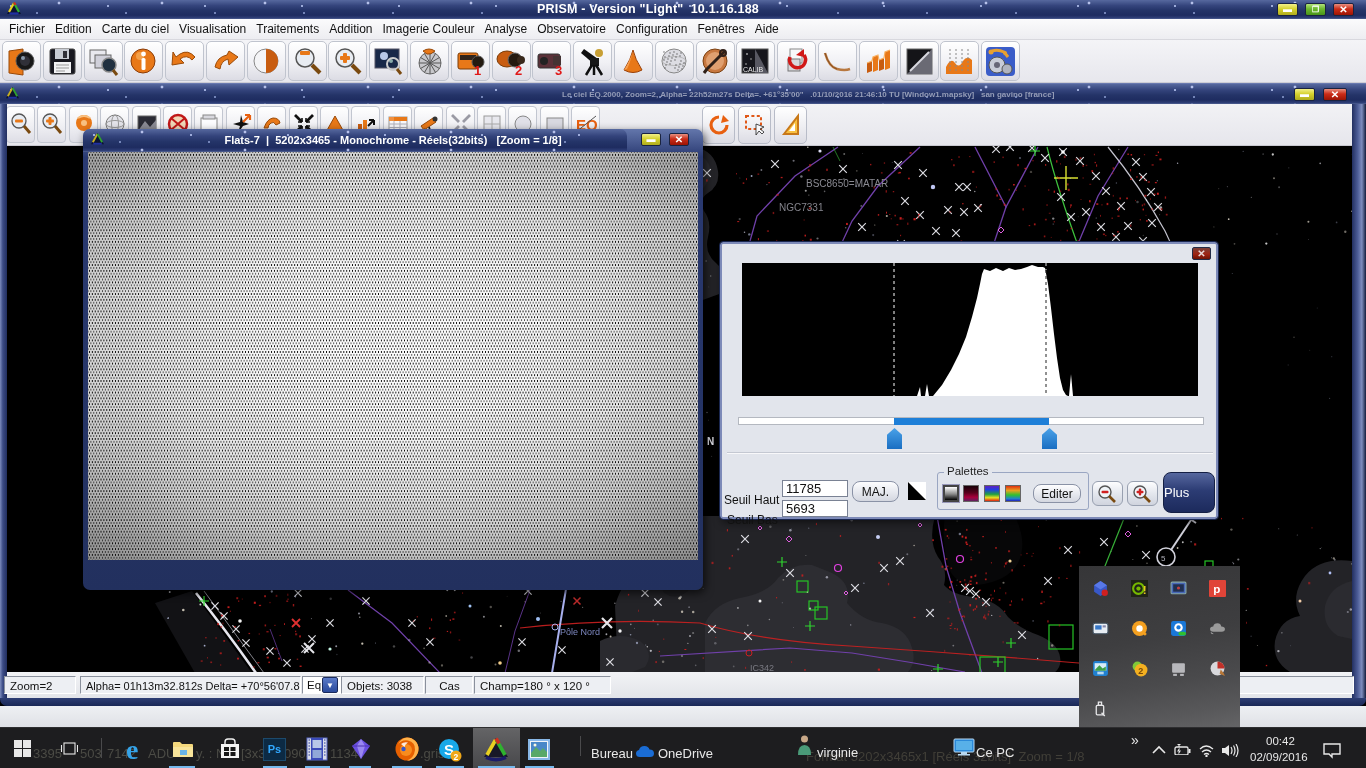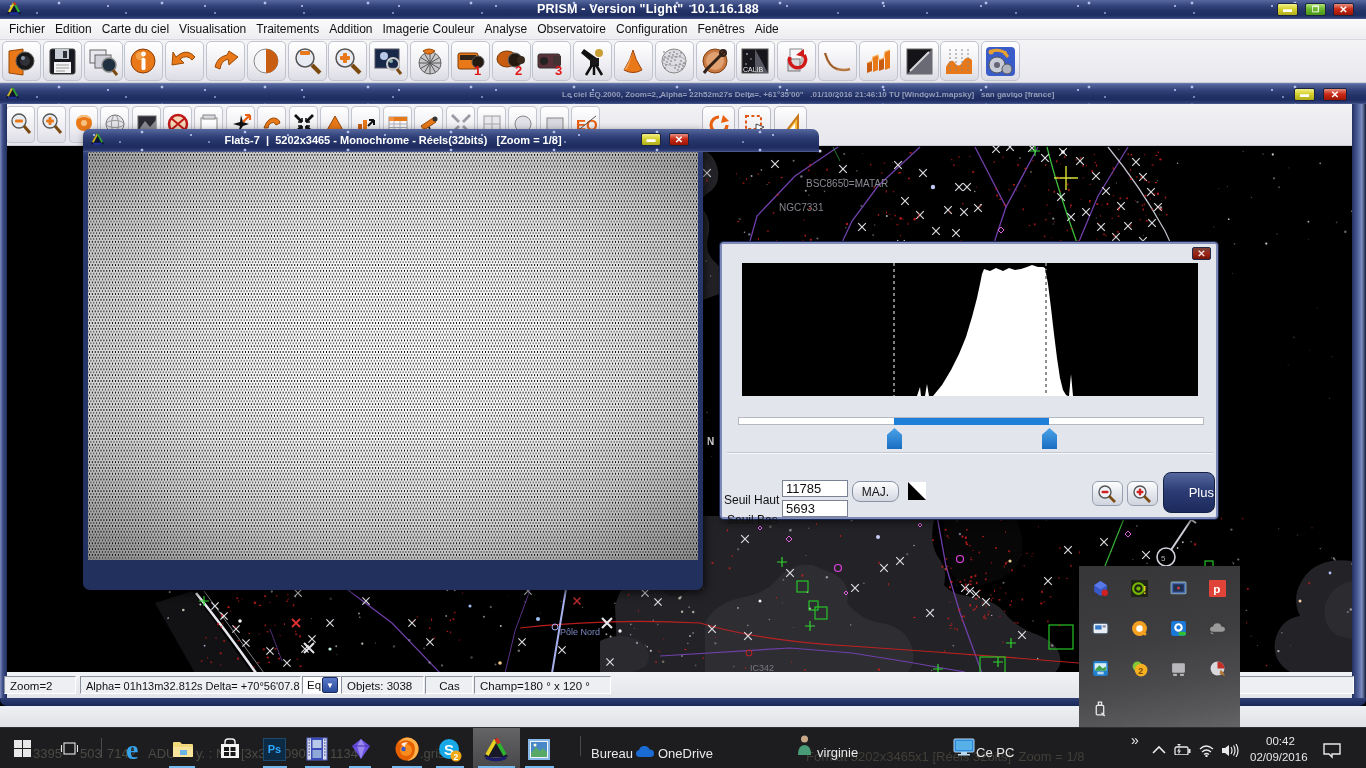--- a/index.html
+++ b/index.html
@@ -30,21 +30,21 @@
 .sbtn2 svg { position:absolute; left:4px; top:6px; }
 #mapborderL { left:0; top:104px; width:7px; height:594px; background:linear-gradient(90deg,#7d8cbd,#3c4c86 40%,#222f60); }
 #mapborderR { left:1352px; top:104px; width:14px; height:594px; background:linear-gradient(90deg,#222f60,#4c5c96 40%,#7d8cbd 70%,#131c3c); }
 #skymap { left:7px; top:146px; width:1345px; height:526px; background:#000; overflow:hidden; }
 #skystatus { left:7px; top:672px; width:1345px; height:26px; background:linear-gradient(180deg,#f2f3f6,#e2e4e9); }
 .sbox { position:absolute; top:4px; height:18px; border:1px solid; border-color:#8a909c #ffffff #ffffff #8a909c; background:#edeff3; font-size:11.5px; color:#111; padding:2.5px 4px 0 5px; white-space:nowrap; overflow:hidden; }
 #skybottom { left:0; top:698px; width:1366px; height:8px; background:linear-gradient(180deg,#2e3e74,#1a2856); border-radius:0 0 7px 7px; }
 #strip { left:0; top:706px; width:1366px; height:21px; background:linear-gradient(180deg,#eef0f3,#dfe1e6); }
 
 #fw { left:83px; top:129px; width:620px; height:461px; background:linear-gradient(180deg,#6376ab,#2a3a72 28px,#22305e); border-radius:7px; box-shadow:2px 3px 9px rgba(0,0,0,.65); }
-#fwtitle { position:absolute; left:0; top:0; width:736px; height:23px; border-radius:7px 7px 0 0; }
+#fwtitle { position:absolute; left:0; top:0; width:544px; height:23px; border-radius:7px 7px 0 0; }
 #fwtitle .txt { position:absolute; left:0; width:620px; top:5px; text-align:center; color:#fff; font-size:11px; font-weight:bold; }
 #fwimg { position:absolute; left:5px; top:23px; width:610px; height:408px;
   background-image: radial-gradient(circle, rgba(8,8,8,1) 0.7px, rgba(8,8,8,0) 1.05px),
                     radial-gradient(circle, rgba(14,14,14,0.72) 0.62px, rgba(14,14,14,0) 0.95px),
                     radial-gradient(80% 74% at 50% 46%, #fefefe 0%, #f6f6f6 30%, #e6e6e6 50%, #cccccc 68%, #adadad 82%, #969696 92%, #868686 100%);
   background-size: 2.9px 5.8px, 2.9px 5.8px, 100% 100%;
   background-position: 0 0, 1.45px 2.9px, 0 0; }
 #fwstatus { position:absolute; left:5px; top:431px; width:610px; height:22px; background:linear-gradient(180deg,#f4f5f8,#e4e6eb); border-top:1px solid #9aa0ac; font-size:12px; color:#111; }
 #fwstatus .sep { position:absolute; top:2px; height:18px; width:1px; background:#a8aeb8; box-shadow:1px 0 0 #fff; }
 #fwstatus span { position:absolute; top:4px; }
@@ -55,21 +55,21 @@
 #hdx { position:absolute; right:5px; top:3px; width:19px; height:13px; background:linear-gradient(180deg,#7a4038,#a02414 55%,#6e1204); border:1px solid #222c48; border-radius:2px; color:#e8d8d8; font-size:10px; font-weight:bold; text-align:center; line-height:12px; }
 #hdblack { position:absolute; left:20px; top:19px; width:456px; height:133px; background:#000; }
 #hdtrack { position:absolute; left:16px; top:173px; width:466px; height:8px; background:#fff; border:1px solid #b4b8c0; }
 #hdfill { position:absolute; left:172px; top:174px; width:155px; height:7px; background:#1e7fd8; }
 .handle { position:absolute; top:184px; width:15px; height:21px; background:linear-gradient(180deg,#4aa2e8,#1a6ec2); clip-path:polygon(50% 0,100% 32%,100% 100%,0 100%,0 32%); }
 #hdsep { position:absolute; left:5px; top:208px; width:486px; height:2px; border-top:1px solid #c4c8d2; border-bottom:1px solid #f8f8fa; }
 .lbl { position:absolute; font-size:13px; color:#111;margin-top:10px; }
 .inp { position:absolute; width:66px; height:17px; background:#fff; border:1px solid #7a8294; font-size:13px; color:#111; padding:0 3px; line-height:16px; }
 .btn { position:absolute; border:1px solid #8a92a6; border-radius:8px; background:linear-gradient(180deg,#fdfdfe,#e8eaf0 50%,#d4d7e0); font-size:12px; color:#111; text-align:center; }
 .magbtn { position:absolute; width:31px; height:25px; border:1px solid #98a0b0; border-radius:6px; background:linear-gradient(180deg,#fdfdfe,#e4e7ee 50%,#d0d4de); }
-#plusbtn { position:absolute; left:441px; top:228px; width:52px; height:41px; background:linear-gradient(180deg,#56679e,#2c3c74 45%,#1c2a5c); border:1px solid #141f44; border-radius:8px; color:#fff; font-size:13px; text-align:right; line-height:39px; }
+#plusbtn { position:absolute; left:441px; top:228px; width:52px; height:41px; background:linear-gradient(180deg,#56679e,#2c3c74 45%,#1c2a5c); border:1px solid #141f44; border-radius:8px; color:#fff; font-size:13px; text-align:left; line-height:39px; }
 #pal { position:absolute; left:215px; top:228px; width:152px; height:38px; border:1px solid #9aa6c2; border-radius:3px; }
 #pal .leg { position:absolute; left:6px; top:-8px; background:#e2e5ec; padding:0 3px; font-size:11.5px; color:#222; }
 .sw { position:absolute; top:12px; width:16px; height:17px; border:1px solid #666; }
 
 #tray { left:1079px; top:566px; width:161px; height:161px; background:linear-gradient(170deg,#363638 0%,#3e3e40 45%,#4a4a4c 70%,#58585a 88%,#646466 100%); }
 #tray svg { position:absolute; }
 
 #task { left:0; top:727px; width:1366px; height:41px; background:#1d1d1f; border-top:1px solid #2e2e30; }
 #task .wt { position:absolute; color:#e8e8e8; font-size:13px; }
 #task .gt { position:absolute; color:#4b4b45; font-size:13px; }
@@ -1310,20 +1310,28 @@
 <div id="hdsep"></div>
 <div class="lbl" style="left:2px;top:239px;font-size:12px">Seuil Haut</div>
 <div class="inp" style="left:60px;top:236px">11785</div>
 <div class="lbl" style="left:5px;top:259px;font-size:12px">Seuil Bas</div>
 <div class="inp" style="left:60px;top:256px">5693</div>
 <div class="btn" style="left:130px;top:237px;width:47px;height:21px;line-height:20px">MAJ.</div>
 <svg class="a" style="left:186px;top:238px" width="18" height="18" viewBox="0 0 18 18">
       <rect width="18" height="18" fill="#fff"></rect>
       <path d="M0 0 L18 18 L0 18 Z" fill="#000"></path>
     </svg>
+<div id="pal">
+      <div class="leg">Palettes</div>
+<div class="sw" style="left:5px;border:2px solid #444;box-shadow:0 0 0 1px #99b;background:linear-gradient(180deg,#fff,#888 55%,#000)"></div>
+<div class="sw" style="left:25px;background:linear-gradient(180deg,#180008,#58001c 45%,#a8003c 75%,#602060)"></div>
+<div class="sw" style="left:46px;background:linear-gradient(180deg,#6020c0,#2040e0 25%,#20a040 55%,#e8e020 78%,#e02010)"></div>
+<div class="sw" style="left:67px;background:linear-gradient(180deg,#e03010,#e8a020 30%,#30c030 60%,#2080d0 85%,#2020c0)"></div>
+<div class="btn" style="left:95px;top:11px;width:48px;height:19px;line-height:18px">Editer</div>
+</div>
 <div class="magbtn" style="left:370px;top:237px"><svg width="29" height="23" viewBox="0 0 29 23">
         <circle cx="12" cy="10" r="6" fill="#f0f4f8" stroke="#555" stroke-width="1.4"></circle>
         <path d="M16 14 L22 20" stroke="#7a4a10" stroke-width="2.6"></path>
         <rect x="8.5" y="8.8" width="7" height="2.4" rx="1" fill="#d02020"></rect>
       </svg></div>
 <div class="magbtn" style="left:405px;top:237px"><svg width="29" height="23" viewBox="0 0 29 23">
         <circle cx="12" cy="10" r="6" fill="#f0f4f8" stroke="#555" stroke-width="1.4"></circle>
         <path d="M16 14 L22 20" stroke="#7a4a10" stroke-width="2.6"></path>
         <rect x="8.5" y="8.8" width="7" height="2.4" rx="1" fill="#d02020"></rect>
         <rect x="10.8" y="6.5" width="2.4" height="7" rx="1" fill="#d02020"></rect>

